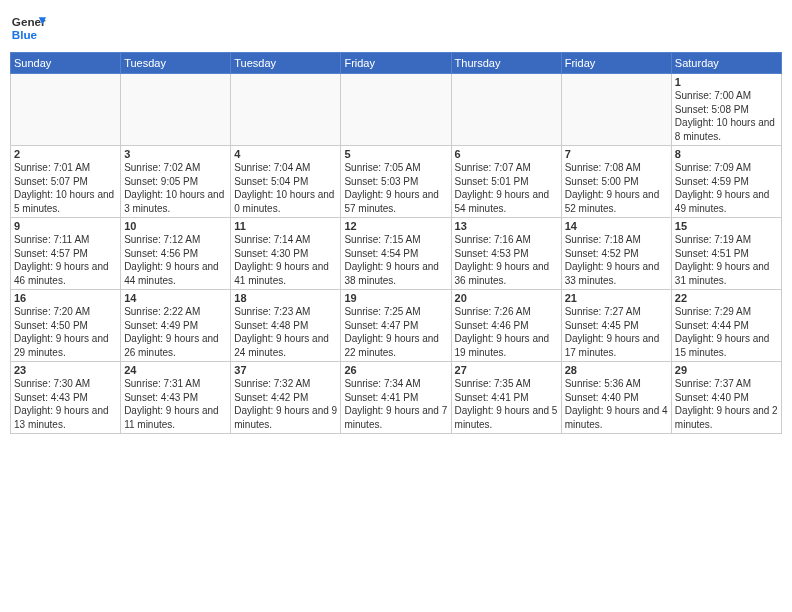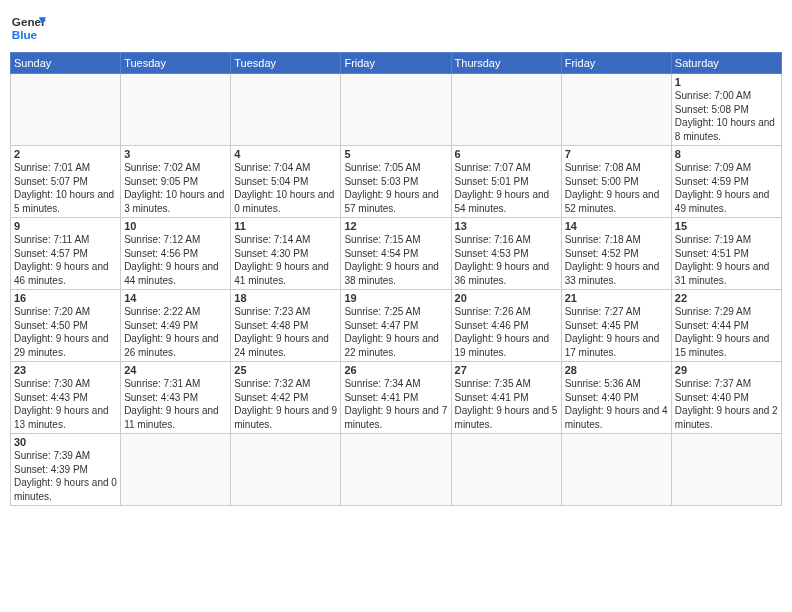--- a/index.html
+++ b/index.html
@@ -271,21 +271,21 @@
 Sunset: 4:43 PM
 Daylight: 9 hours and 13 minutes.</div>
           </td>
           <td>
             <div class="day-num">24</div>
             <div class="day-info">Sunrise: 7:31 AM
 Sunset: 4:43 PM
 Daylight: 9 hours and 11 minutes.</div>
           </td>
           <td>
-            <div class="day-num">25</div>
+            <div class="day-num">37</div>
             <div class="day-info">Sunrise: 7:32 AM
 Sunset: 4:42 PM
 Daylight: 9 hours and 9 minutes.</div>
           </td>
           <td>
             <div class="day-num">26</div>
             <div class="day-info">Sunrise: 7:34 AM
 Sunset: 4:41 PM
 Daylight: 9 hours and 7 minutes.</div>
           </td>
@@ -300,30 +300,16 @@
             <div class="day-info">Sunrise: 5:36 AM
 Sunset: 4:40 PM
 Daylight: 9 hours and 4 minutes.</div>
           </td>
           <td>
             <div class="day-num">29</div>
             <div class="day-info">Sunrise: 7:37 AM
 Sunset: 4:40 PM
 Daylight: 9 hours and 2 minutes.</div>
           </td>
-        </tr>
-        <tr class="last-row">
-          <td>
-            <div class="day-num">30</div>
-            <div class="day-info">Sunrise: 7:39 AM
-Sunset: 4:39 PM
-Daylight: 9 hours and 0 minutes.</div>
-          </td>
-          <td class="empty-cell"></td>
-          <td class="empty-cell"></td>
-          <td class="empty-cell"></td>
-          <td class="empty-cell"></td>
-          <td class="empty-cell"></td>
-          <td class="empty-cell"></td>
         </tr>
       </tbody>
   </table>
 </div>
 
 </body></html>

